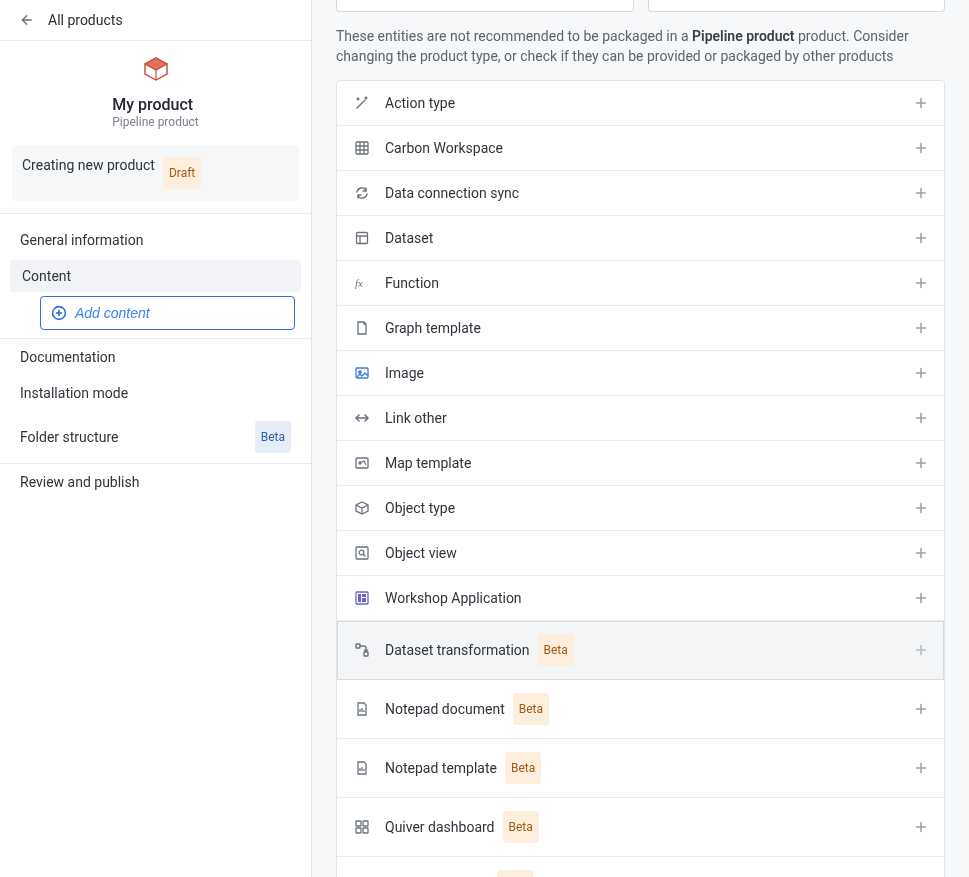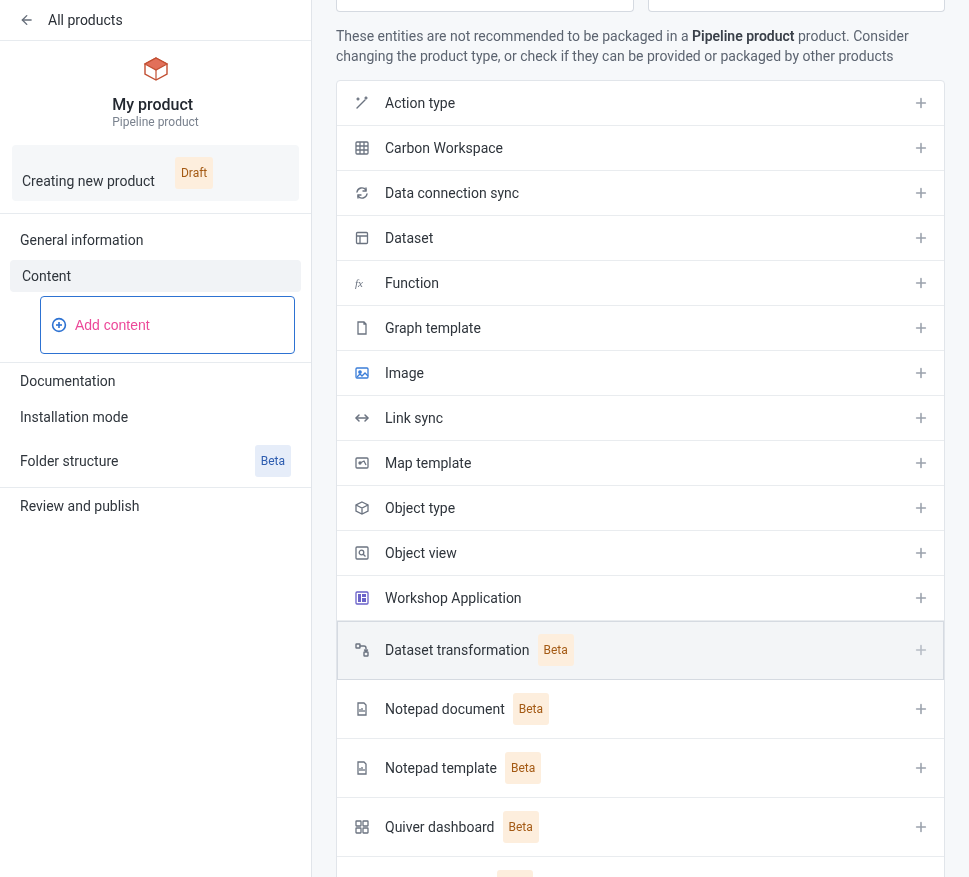--- a/index.html
+++ b/index.html
@@ -61,22 +61,22 @@
     color: #7a828e;
     margin-top: 1px;
   }
 
   .status-card {
     margin: 6px 12px 12px 12px;
     background: #f5f7f9;
     border-radius: 4px;
     padding: 12px 10px;
     display: flex;
-    align-items: flex-end;
-    gap: 20px;
+    align-items: flex-start;
+    gap: 8px;
   }
   .status-text {
     font-size: 14px;
     color: #2f353c;
   }
   .badge {
     display: inline-flex;
     align-items: center;
     font-size: 12px;
     padding: 8px 6px;
@@ -116,29 +116,30 @@
     padding: 8px 12px;
   }
 
   .add-content-wrap {
     margin: 4px 16px 6px 40px;
   }
   .add-content-btn {
     width: 100%;
     border: 1px solid #2d72d2;
     background: #ffffff;
-    color: #ec4899;
+    color: #3b82f6;
     border-radius: 4px;
-    padding: 20px 10px;
+    padding: 8px 10px;
     display: flex;
     align-items: center;
     gap: 8px;
     cursor: pointer;
     font-size: 14px;
     justify-content: flex-start;
+    font-style: italic;
   }
   .add-content-btn .plus-circle {
     width: 16px; height: 16px;
     display:inline-flex;
   }
 
   
   .main {
     flex: 1;
     padding: 0 24px 24px 24px;
@@ -435,21 +436,21 @@
       </div>
       <div class="entity-row">
         <span class="entity-icon">
           <svg width="16" height="16" viewBox="0 0 16 16" fill="none" stroke="currentColor" stroke-width="1.5" stroke-linecap="round">
             <line x1="3" y1="8" x2="13" y2="8"></line>
             <polyline points="5,5 2,8 5,11"></polyline>
             <polyline points="11,5 14,8 11,11"></polyline>
           </svg>
         </span>
         <span class="entity-label">
-          <span>Link sync</span>
+          <span>Link other</span>
         </span>
         <span class="plus-icon">
           <svg width="14" height="14" viewBox="0 0 16 16" fill="none" stroke="currentColor" stroke-width="1.8" stroke-linecap="round">
             <line x1="8" y1="3" x2="8" y2="13"></line>
             <line x1="3" y1="8" x2="13" y2="8"></line>
           </svg>
         </span>
       </div>
       <div class="entity-row">
         <span class="entity-icon">

